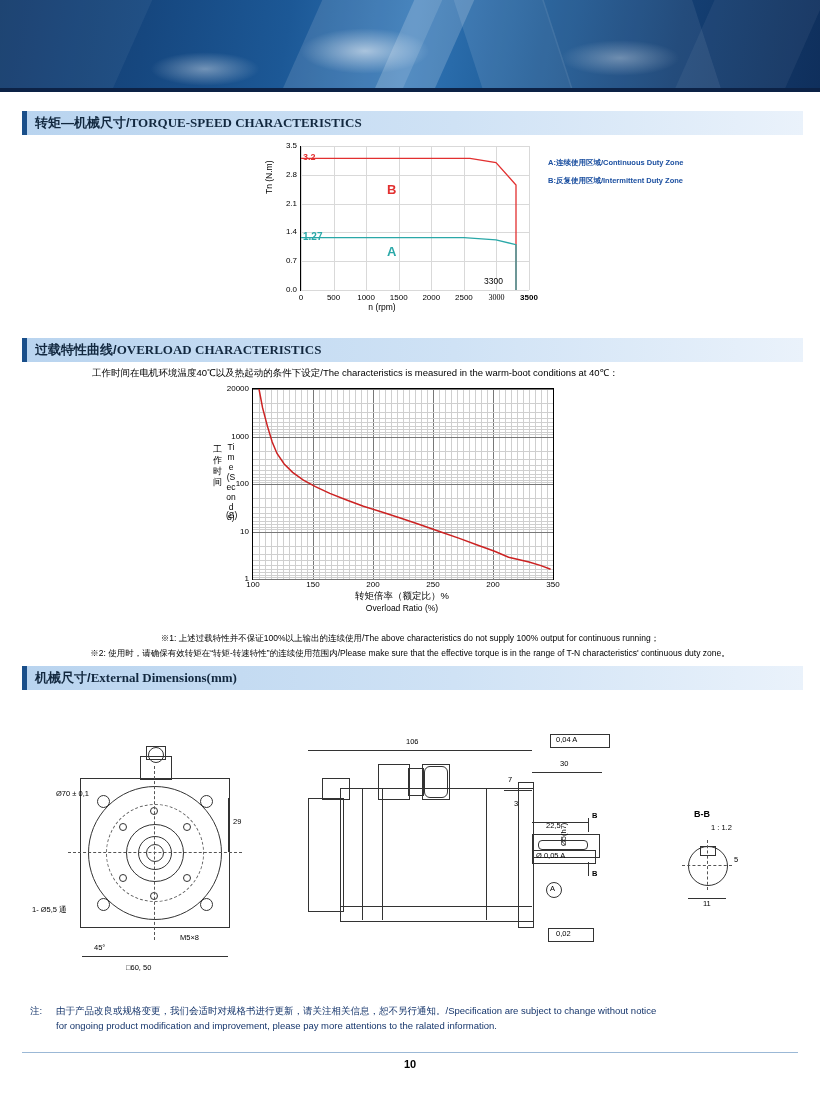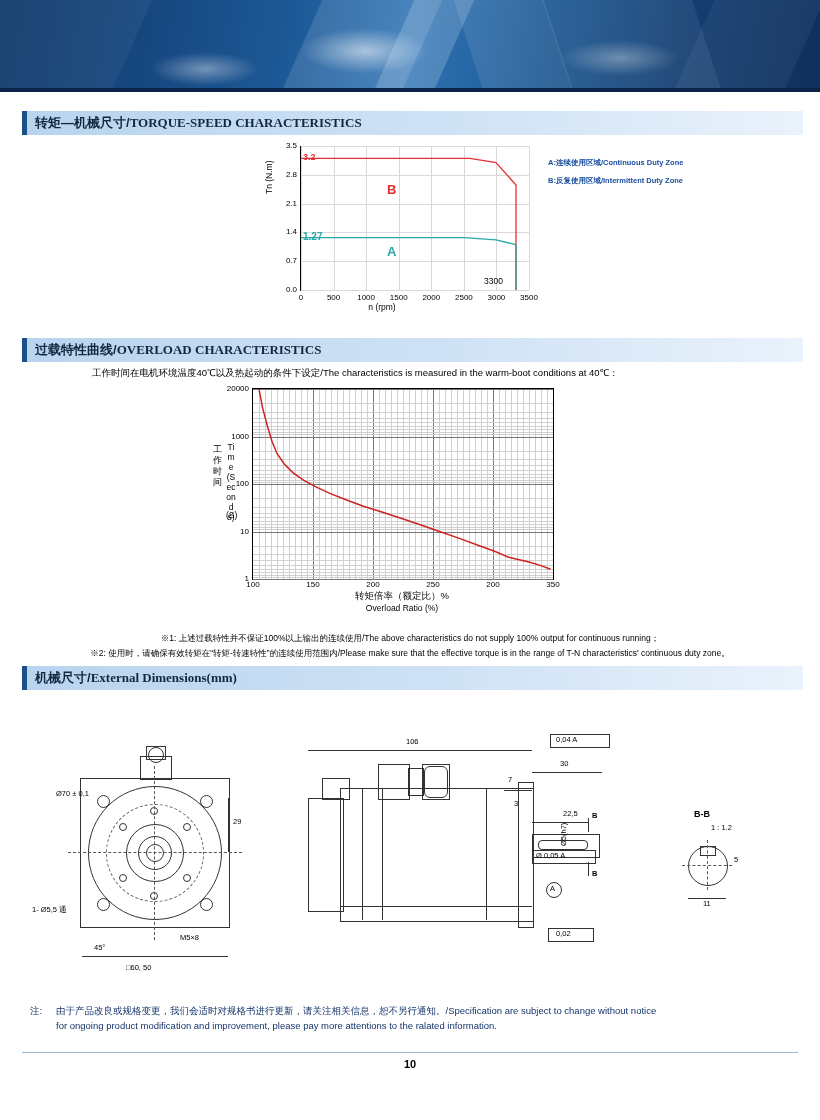--- a/index.html
+++ b/index.html
@@ -117,22 +117,22 @@
     <div class="tickl" style="top:82.4px;">1.4</div>
     <div class="tickl" style="top:111.2px;">0.7</div>
     <div class="tickl" style="top:140px;">0.0</div>
 
     <div class="tickb" style="left:0px;top:148px;">0</div>
     <div class="tickb" style="left:32.6px;top:148px;">500</div>
     <div class="tickb" style="left:65.1px;top:148px;">1000</div>
     <div class="tickb" style="left:97.7px;top:148px;">1500</div>
     <div class="tickb" style="left:130.3px;top:148px;">2000</div>
     <div class="tickb" style="left:162.9px;top:148px;">2500</div>
-    <div class="tickb" style="left:195.4px;top:148px;">3000</div>
-    <div class="tickb" style="left:228px;top:148px;">3500</div>
+    <div class="tickb" style="left:195.4px;top:148px;font-family:Liberation Serif, serif;">3000</div>
+    <div class="tickb" style="left:228px;top:148px;font-weight:bold;">3500</div>
 
     <svg width="228" height="144" style="position:absolute;left:0;top:0;">
 
       <polyline points="0,12.3 169,12.3 195,16.5 215,39 215,144" fill="none" stroke="#e23030" stroke-width="1.3"></polyline>
 
       <polyline points="0,91.7 163,91.7 195,93.9 215,98.7 215,144" fill="none" stroke="#2aa8a8" stroke-width="1.3"></polyline>
     </svg>
 
     <div class="t" style="left:2px;top:6px;font-size:9px;color:#e23030;font-weight:bold;">3.2</div>
     <div class="t" style="left:2px;top:85px;font-size:10px;color:#2aa8a8;font-weight:bold;text-align:center;">1.27</div>
@@ -349,21 +349,21 @@
 
     <div class="ln" style="left:482px;top:84px;width:28px;height:1px;"></div>
     <div class="dimtxt" style="left:486px;top:70px;">7</div>
 
     <div class="dimtxt" style="left:492px;top:94px;">3</div>
 
     <div class="ln" style="left:510px;top:66px;width:70px;height:1px;"></div>
     <div class="dimtxt" style="left:538px;top:54px;">30</div>
 
     <div class="ln" style="left:510px;top:116px;width:56px;height:1px;"></div>
-    <div class="dimtxt" style="left:524px;top:104px;margin-left:17px;">22,5</div>
+    <div class="dimtxt" style="left:524px;top:116px;">22,5</div>
 
     <div class="dimtxt" style="left:570px;top:106px;font-weight:bold;">B</div>
     <div class="dimtxt" style="left:570px;top:164px;font-weight:bold;">B</div>
     <div class="ln" style="left:566px;top:112px;width:1px;height:14px;"></div>
     <div class="ln" style="left:566px;top:156px;width:1px;height:14px;"></div>
 
     <div class="dimtxt" style="left:538px;top:140px;transform:rotate(-90deg);transform-origin:left top;">Ø5(h7)</div>
 
     <div class="rect" style="left:528px;top:28px;width:58px;height:12px;"></div>
     <div class="dimtxt" style="left:534px;top:30px;">0,04  A</div>

